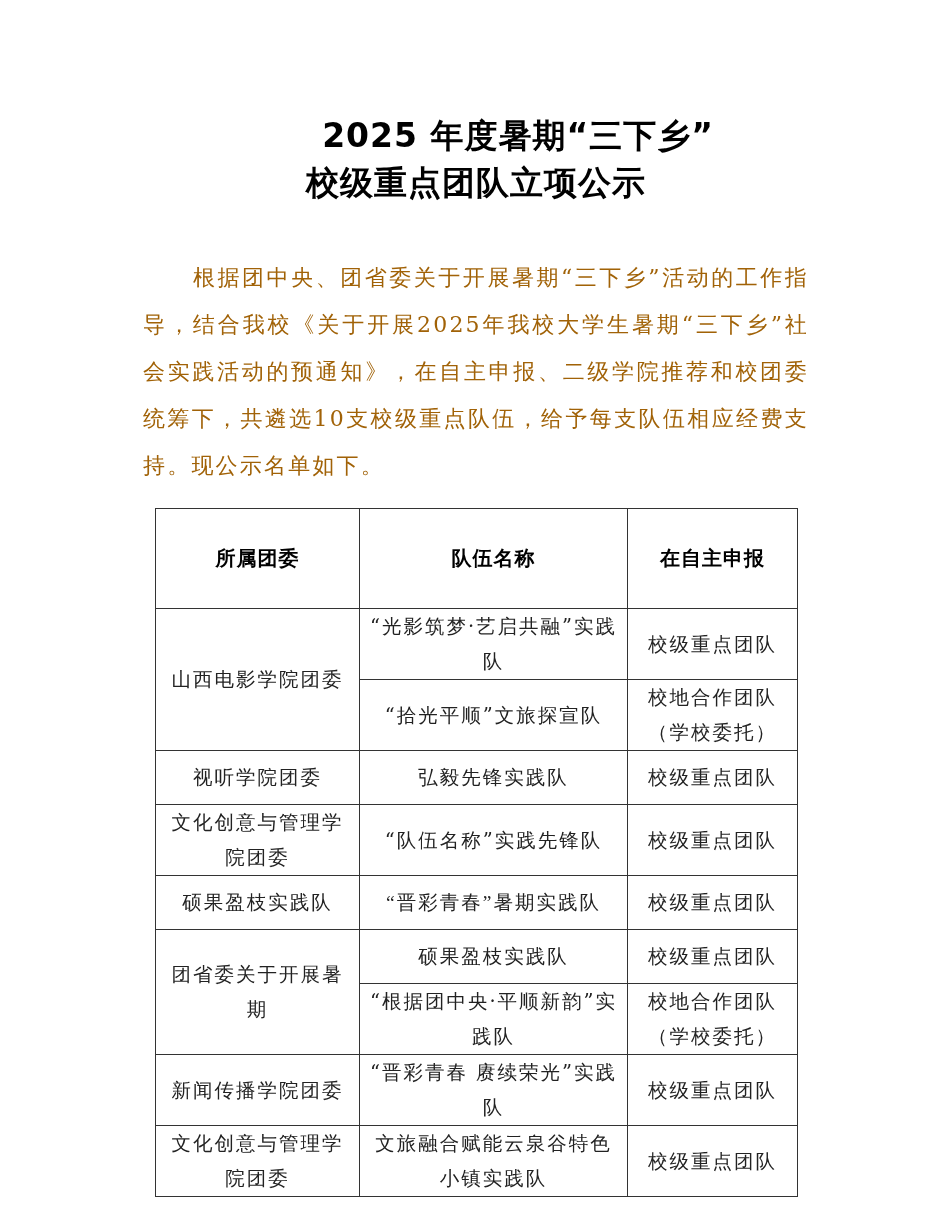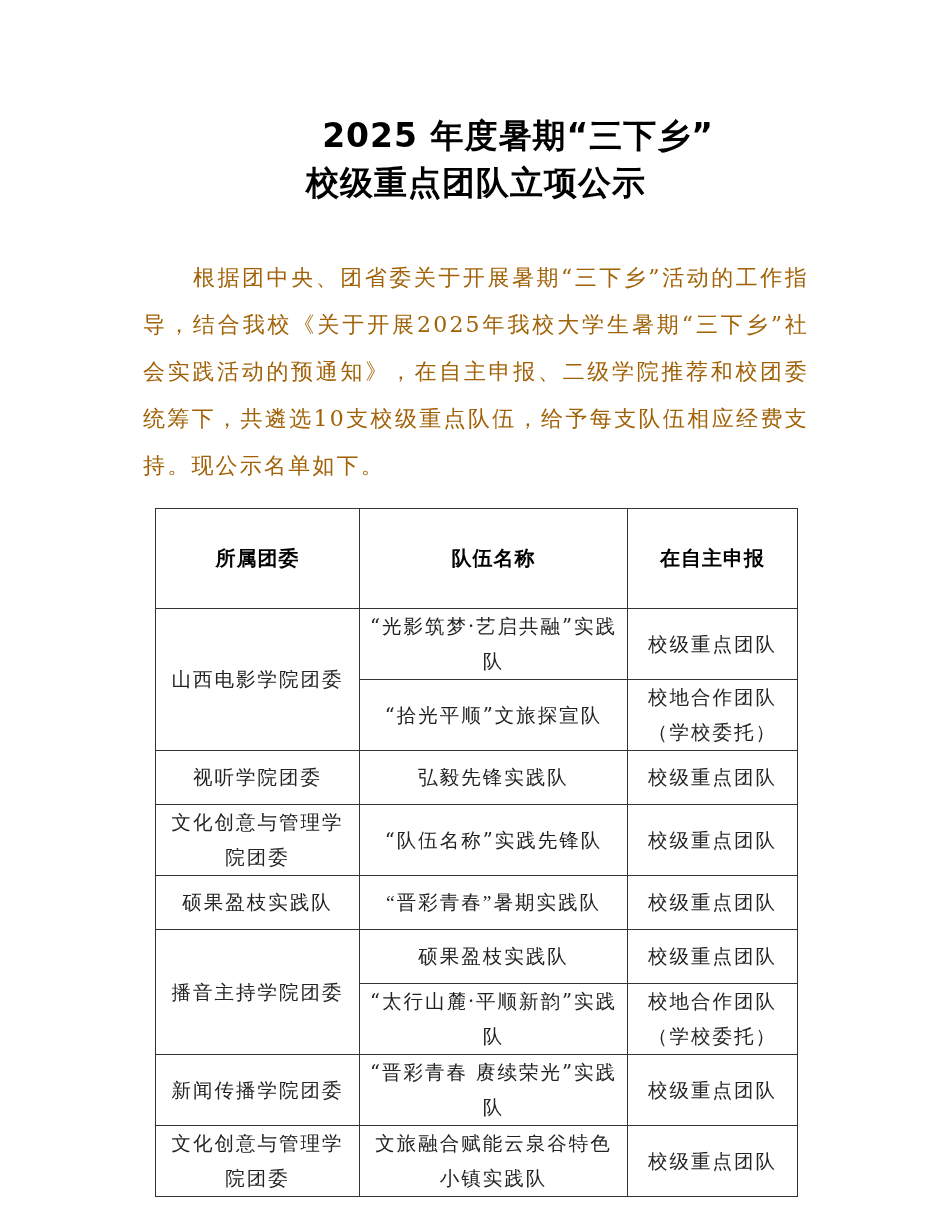--- a/index.html
+++ b/index.html
@@ -63,26 +63,26 @@
     <td>文化创意与管理学院团委</td>
     <td>“队伍名称”实践先锋队</td>
     <td>校级重点团队</td>
   </tr>
   <tr class="h54">
     <td>硕果盈枝实践队</td>
     <td>“晋彩青春”暑期实践队</td>
     <td>校级重点团队</td>
   </tr>
   <tr class="h54">
-    <td rowspan="2">播音主持学院团委</td>
+    <td rowspan="2">团省委关于开展暑期</td>
     <td>硕果盈枝实践队</td>
     <td>校级重点团队</td>
   </tr>
   <tr class="h70">
-    <td>“太行山麓·平顺新韵”实践队</td>
+    <td>“根据团中央·平顺新韵”实践队</td>
     <td>校地合作团队（学校委托）</td>
   </tr>
   <tr class="h70">
     <td>新闻传播学院团委</td>
     <td>“晋彩青春 赓续荣光”实践队</td>
     <td>校级重点团队</td>
   </tr>
   <tr class="h70b">
     <td>文化创意与管理学院团委</td>
     <td>文旅融合赋能云泉谷特色小镇实践队</td>

